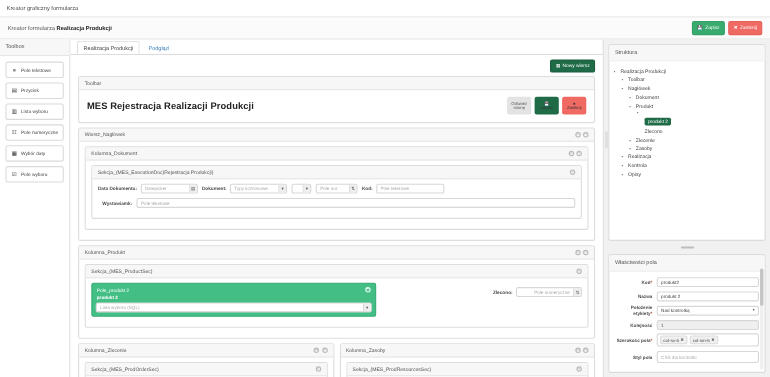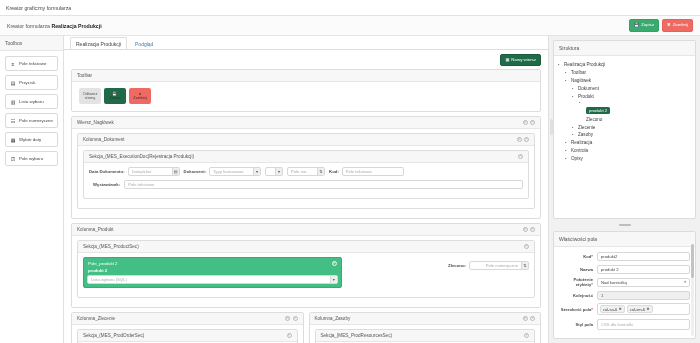--- a/index.html
+++ b/index.html
@@ -371,20 +371,21 @@
           <span class="ic">▦</span>
           <span>Nowy wiersz</span>
         </span>
       </div>
 
       <div class="box toolbar-box">
         <div class="box-head">
           <span>Toolbar</span>
         </div>
         <div class="box-body">
+          <div class="form-title">MES Rejestracja Realizacji Produkcji</div>
           <div class="toolbar-btns">
             <div class="tbtn btn-gray">
               <span>Odśwież stronę</span>
             </div>
             <div class="tbtn btn-darkgreen">
               <span class="ic">💾</span>
               <span>Zapisz</span>
             </div>
             <div class="tbtn btn-red">
               <span class="ic">⏺</span>

